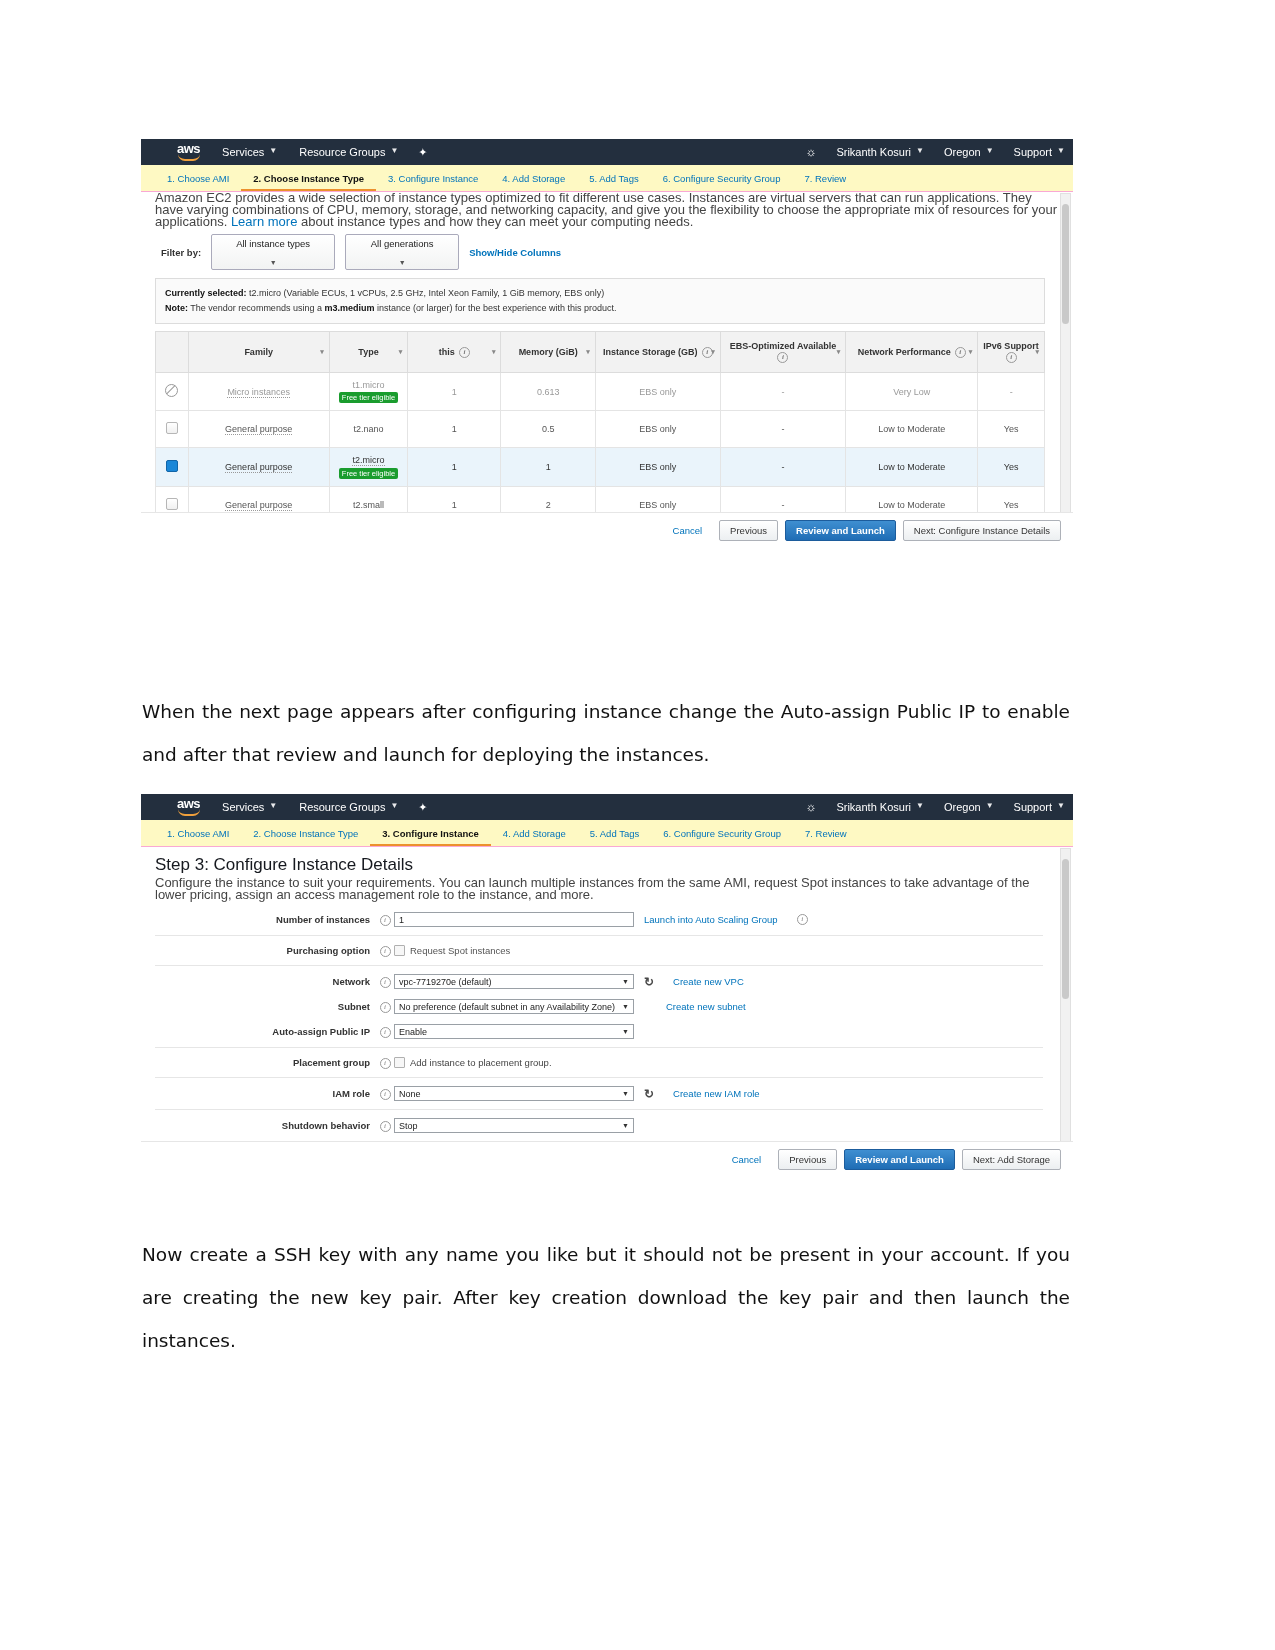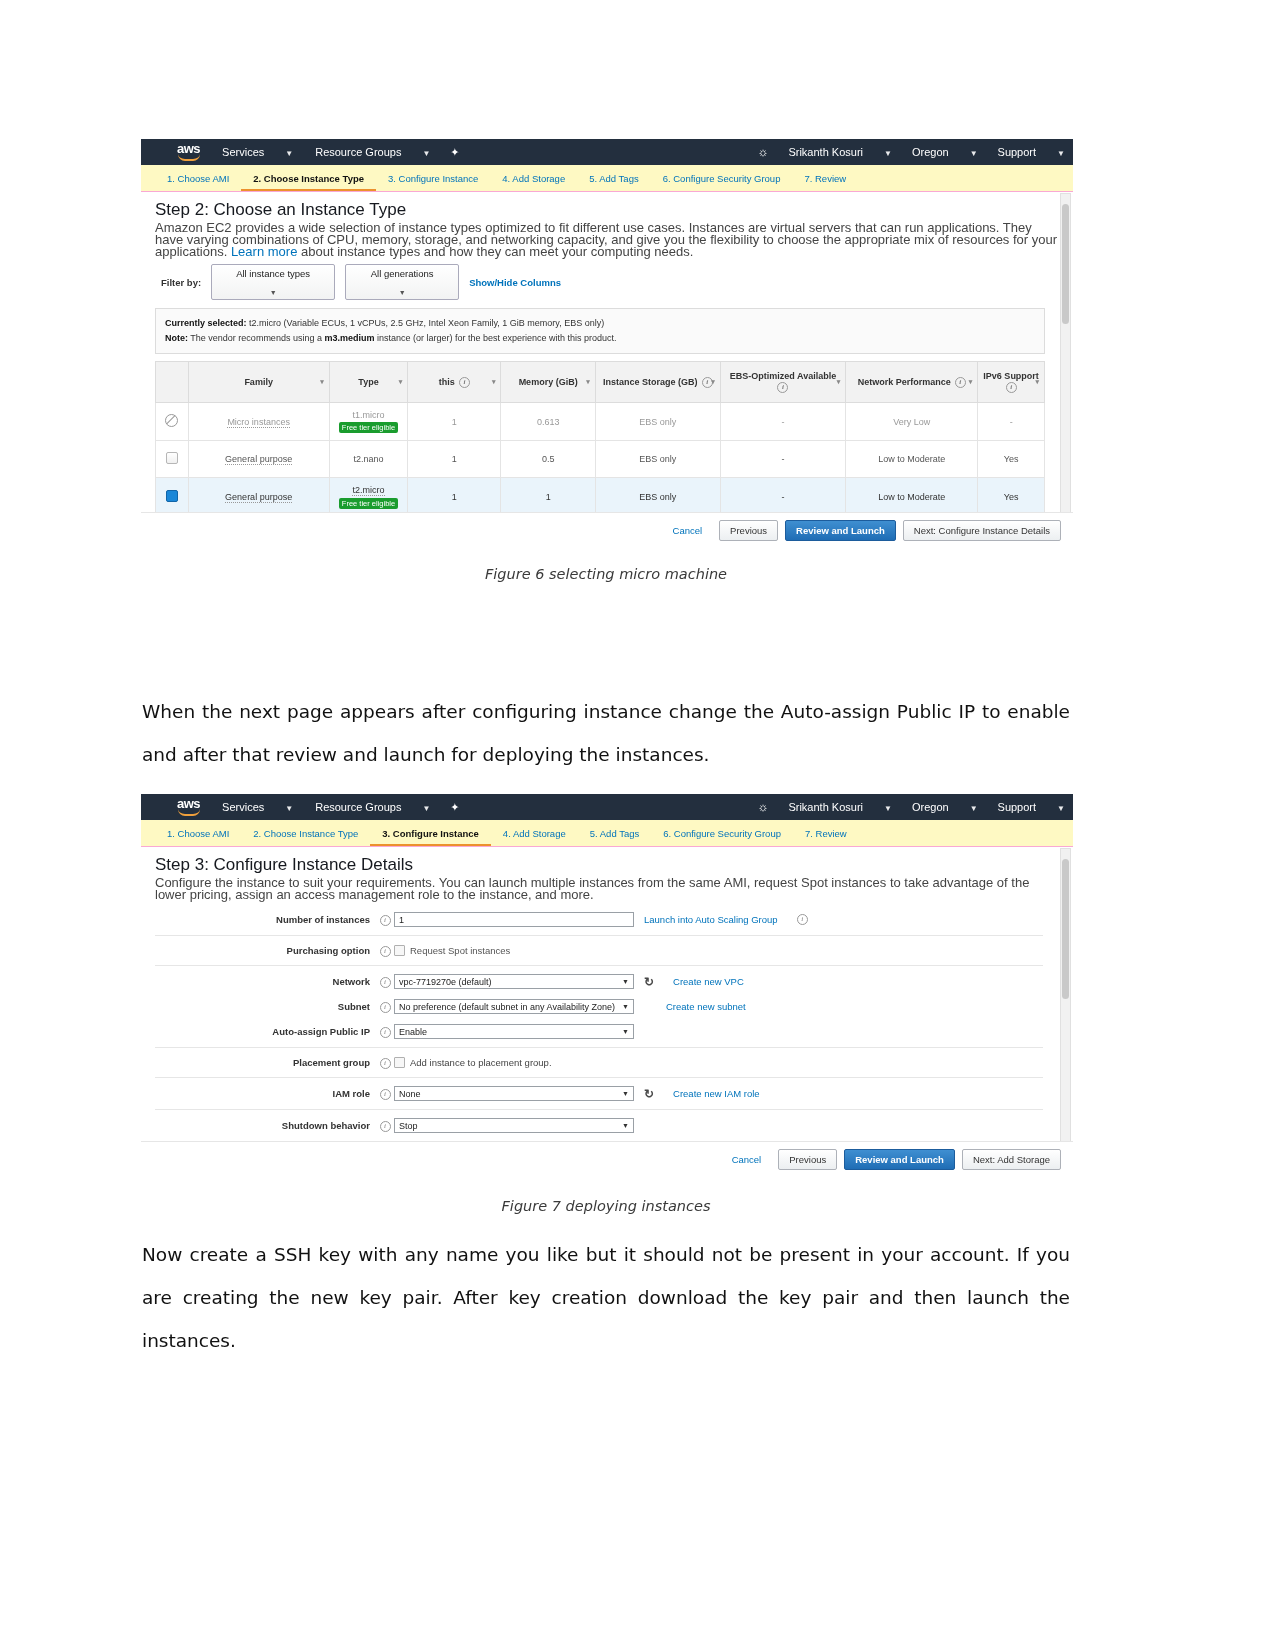--- a/index.html
+++ b/index.html
@@ -70,22 +70,22 @@
     width: 22px; height: 5px;
     border-bottom: 2px solid #f0a03c;
     border-radius: 0 0 12px 12px;
     margin: 0 auto;
   }
   .nav-item {
     color: #fff;
     font-size: 11px;
     margin-left: 22px;
     display: flex;
-    align-items: flex-end;
-    gap: 21px;
+    align-items: flex-start;
+    gap: 5px;
     white-space: nowrap;
   }
   .caret { font-size: 8px; opacity: .9; }
   .nav-right {
     position: absolute;
     right: 8px;
     display: flex;
     align-items: center;
   }
   .nav-right .nav-item { margin-left: 20px; }
@@ -364,21 +364,20 @@
       <div class="step-tab">1. Choose AMI</div>
       <div class="step-tab active">2. Choose Instance Type</div>
       <div class="step-tab">3. Configure Instance</div>
       <div class="step-tab">4. Add Storage</div>
       <div class="step-tab">5. Add Tags</div>
       <div class="step-tab">6. Configure Security Group</div>
       <div class="step-tab">7. Review</div>
     </div>
 
     <div class="shot-body" style="position:relative;">
-      <div class="step-title">Step 2: Choose an Instance Type</div>
       <div class="step-desc">
         <span>Amazon EC2 provides a wide selection of instance types optimized to fit different use cases. Instances are virtual servers that can run applications. They have varying combinations of CPU, memory, storage, and</span>
         <span>networking capacity, and give you the flexibility to choose the appropriate mix of resources for your applications. </span><a href="#">Learn more</a><span> about instance types and how they can meet your computing needs.</span>
       </div>
 
       <div class="filter-row">
         <span class="lbl">Filter by:</span>
         <div class="sel-box" style="min-width:110px;">
           <span>All instance types</span>
           <span class="arr">▼</span>
@@ -520,21 +519,20 @@
     </div>
 
     <div class="act-bar" style="position:absolute; left:0; right:0; bottom:0;">
       <span class="btn linkish">Cancel</span>
       <span class="btn">Previous</span>
       <span class="btn primary">Review and Launch</span>
       <span class="btn">Next: Configure Instance Details</span>
     </div>
   </div>
 
-  <div class="fig-caption" style="top:566px;">Figure 6 selecting micro machine</div>
 
   <div class="doc-para" style="top:690px;">When the next page appears after configuring instance change the Auto-assign Public IP to enable and after that review and launch for deploying the instances.</div>
 
   <div class="aws-shot" style="left:141px; top:794px; width:932px; height:384px;">
 
     <div class="aws-navbar">
       <div class="aws-logo">
         <span>aws</span>
         <span class="smile"></span>
       </div>
@@ -696,17 +694,16 @@
     </div>
 
     <div class="act-bar" style="position:absolute; left:0; right:0; bottom:0;">
       <span class="btn linkish">Cancel</span>
       <span class="btn">Previous</span>
       <span class="btn primary">Review and Launch</span>
       <span class="btn">Next: Add Storage</span>
     </div>
   </div>
 
-  <div class="fig-caption" style="top:1198px;">Figure 7 deploying instances</div>
 
   <div class="doc-para" style="top:1233px;">Now create a SSH key with any name you like but it should not be present in your account. If you are creating the new key pair. After key creation download the key pair and then launch the instances.</div>
 
 </div>
 
 </body></html>

